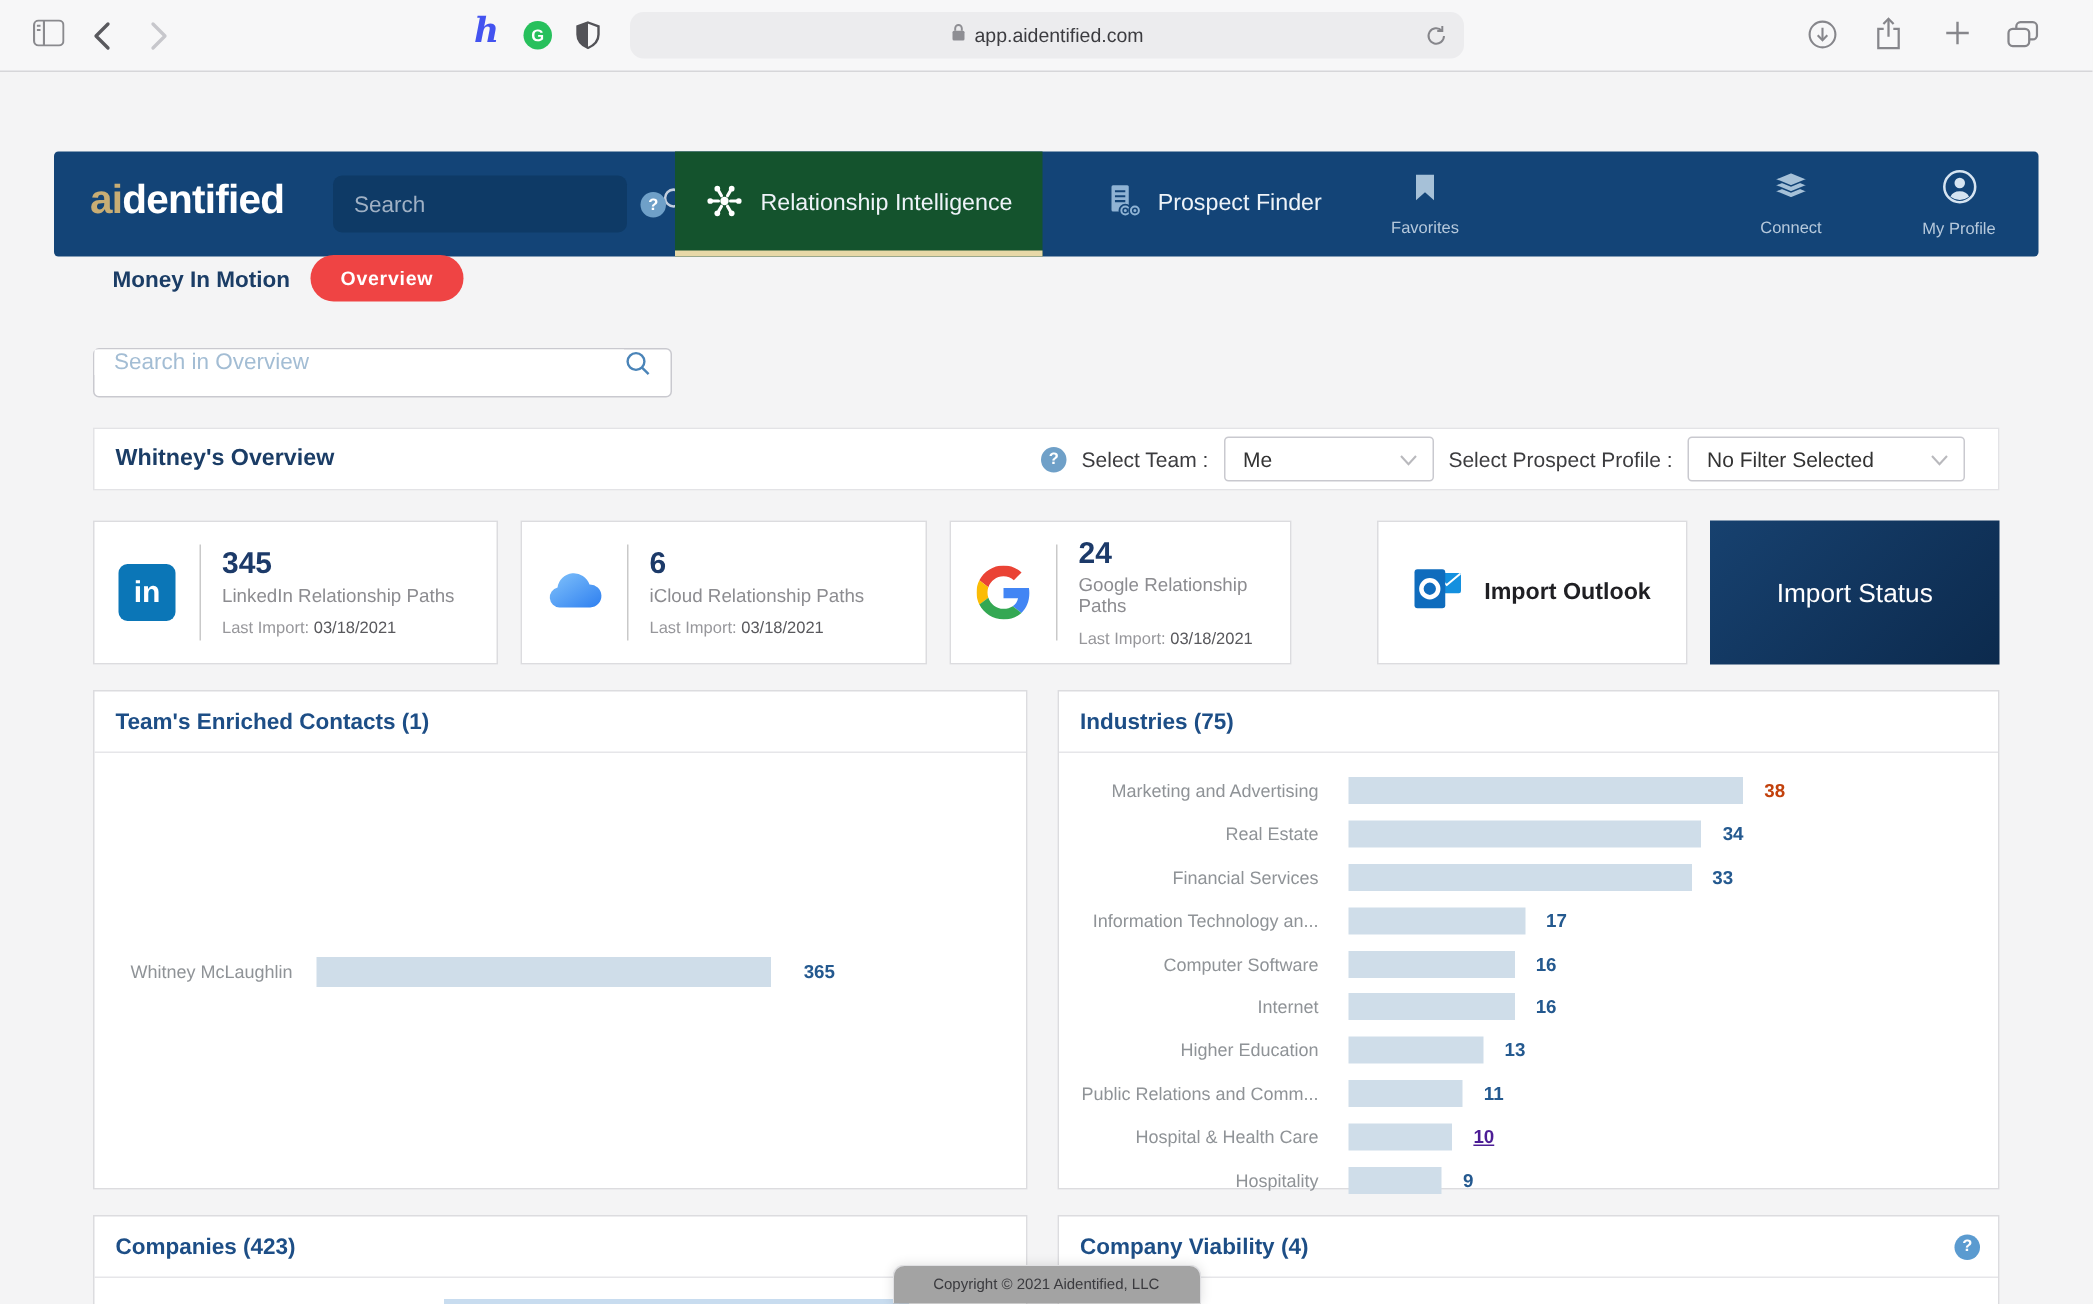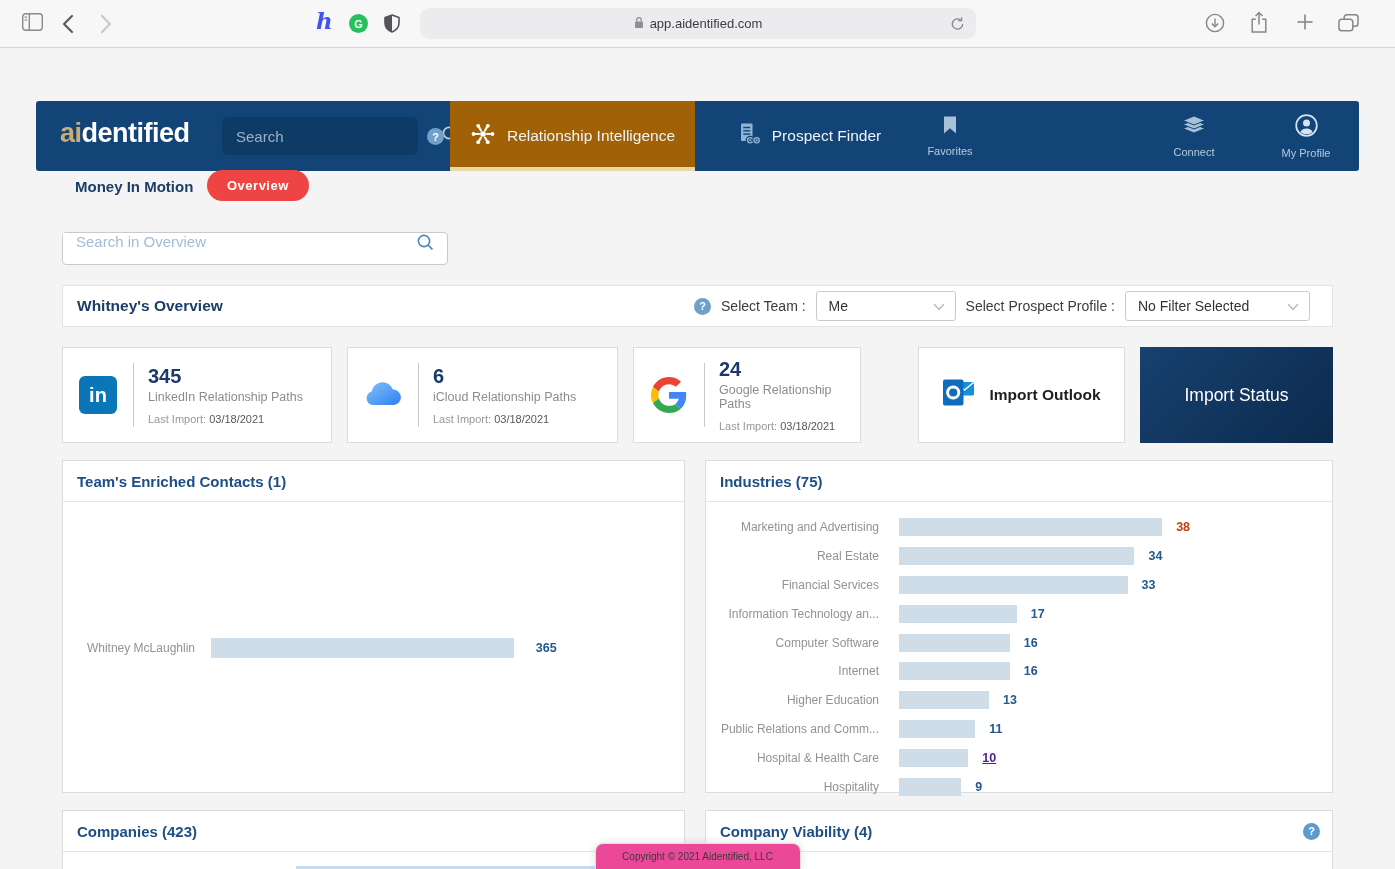--- a/index.html
+++ b/index.html
@@ -15,21 +15,21 @@
 
   
   .navbar { position:absolute; left:36px; top:75px; width:1323px; height:70px; background:#134477; border-radius:3px;margin-top:26px; }
   .logo { position:absolute; left:24px; top:17px; font-size:27px; font-weight:bold; letter-spacing:-0.5px; color:#fff; cursor:pointer; }
   .logo .ai { color:#c8ad74; }
   .nav-search { position:absolute; left:186px; top:16px; width:196px; height:38px; background:#0e3a66; border-radius:6px; display:flex; align-items:center; }
   .nav-search input { flex:1; background:transparent; border:none; outline:none; color:#dfe7ef; font-size:15px; padding:0 6px 0 14px; font-family:"Liberation Sans",sans-serif; }
   .nav-search input::placeholder { color:#9fb0c4; }
   .help-badge { width:17px; height:17px; border-radius:50%; background:#6fa0c8; color:#fff; font-size:11px; font-weight:bold; display:inline-flex; align-items:center; justify-content:center; cursor:pointer; }
   .nav-tab { position:absolute; top:0; height:70px; display:flex; align-items:center; gap:11px; color:#eef3f8; font-size:15.5px; cursor:pointer; justify-content:center; }
-  .nav-tab.active { background:#a16207; }
+  .nav-tab.active { background:#14532d; }
   .nav-tab.active::after { content:""; position:absolute; left:0; bottom:0; width:100%; height:4px; background:#e7d8a7; }
   .nav-iconitem { position:absolute; top:0; height:70px; width:96px; display:flex; flex-direction:column; align-items:center; justify-content:center; gap:6px; cursor:pointer; }
   .nav-iconitem .lbl { font-size:11px; color:#b6c9dc; }
 
   
   .crumb-section { position:absolute; left:75px; top:178px; font-size:15px; font-weight:bold; color:#1b3d66; cursor:pointer; }
   .crumb-pill { position:absolute; left:207px; top:170px; height:31px; line-height:31px; padding:0 20px; background:#ef4444; border-radius:16px; color:#fff; font-size:13px; font-weight:bold; letter-spacing:0.5px; cursor:pointer; }
 
   
   .ov-search { position:absolute; left:62px; top:232px; width:386px; height:33px; background:#fff; border:1px solid #c9c9cf; border-radius:4px; display:flex; align-items:flex-start; }
@@ -71,21 +71,21 @@
   #enriched-chart .bar { height:20px; }
   #enriched-chart .bar-value { margin-left:22px; }
   #industries-chart { padding-top:11px; }
   #industries-chart .bar-row { height:28.8px; }
   #industries-chart .bar-label { width:193px; padding-right:20px; }
   #industries-chart .bar { height:18px; }
   #industries-chart .bar-value { margin-left:14px; }
   .partial-bar { position:absolute; left:233px; top:55px; width:310px; height:14px; background:#c8dcef; }
 
   
-  .footer-box { position:absolute; left:50%; transform:translateX(-50%); top:843px; width:206px; height:26px; background:#ec4899; border:1px solid #e0e0e3; border-bottom:none; border-radius:8px 8px 0 0; box-shadow:0 0 8px rgba(0,0,0,0.12); display:flex; align-items:center; justify-content:center; }
+  .footer-box { position:absolute; left:50%; transform:translateX(-50%); top:843px; width:206px; height:26px; background:#a3a3a3; border:1px solid #e0e0e3; border-bottom:none; border-radius:8px 8px 0 0; box-shadow:0 0 8px rgba(0,0,0,0.12); display:flex; align-items:center; justify-content:center; }
   .footer-box span { font-size:10px; color:#3a3a3e; }
 </style>
 </head>
 <body>
 
 <div class="browser-bar">
   <div class="bicon" style="left:22px;">
     <svg width="21" height="18" viewBox="0 0 21 18">
         <rect x="0.7" y="0.7" width="19.6" height="16.6" rx="3" fill="none" stroke="#8a8a8e" stroke-width="1.4"></rect>
         <line x1="7.3" y1="0.7" x2="7.3" y2="17.3" stroke="#8a8a8e" stroke-width="1.4"></line>

